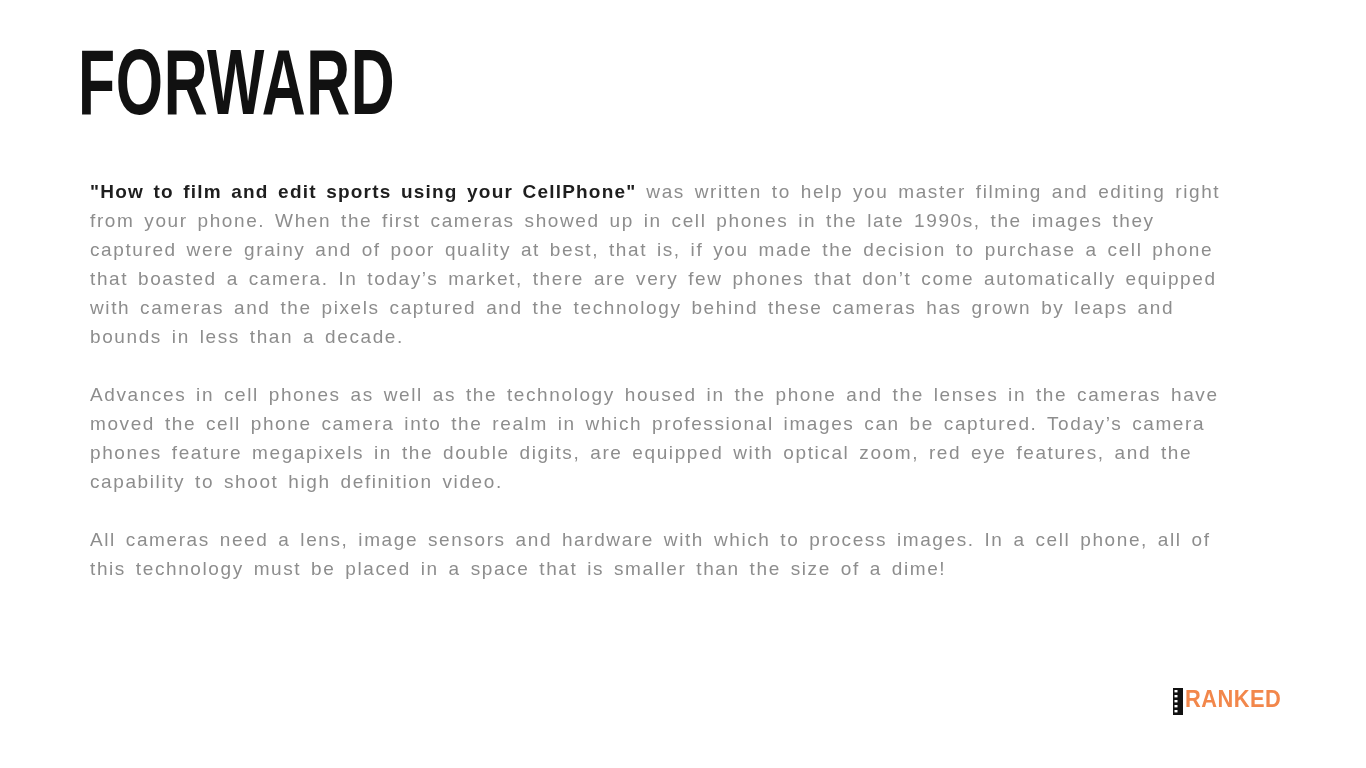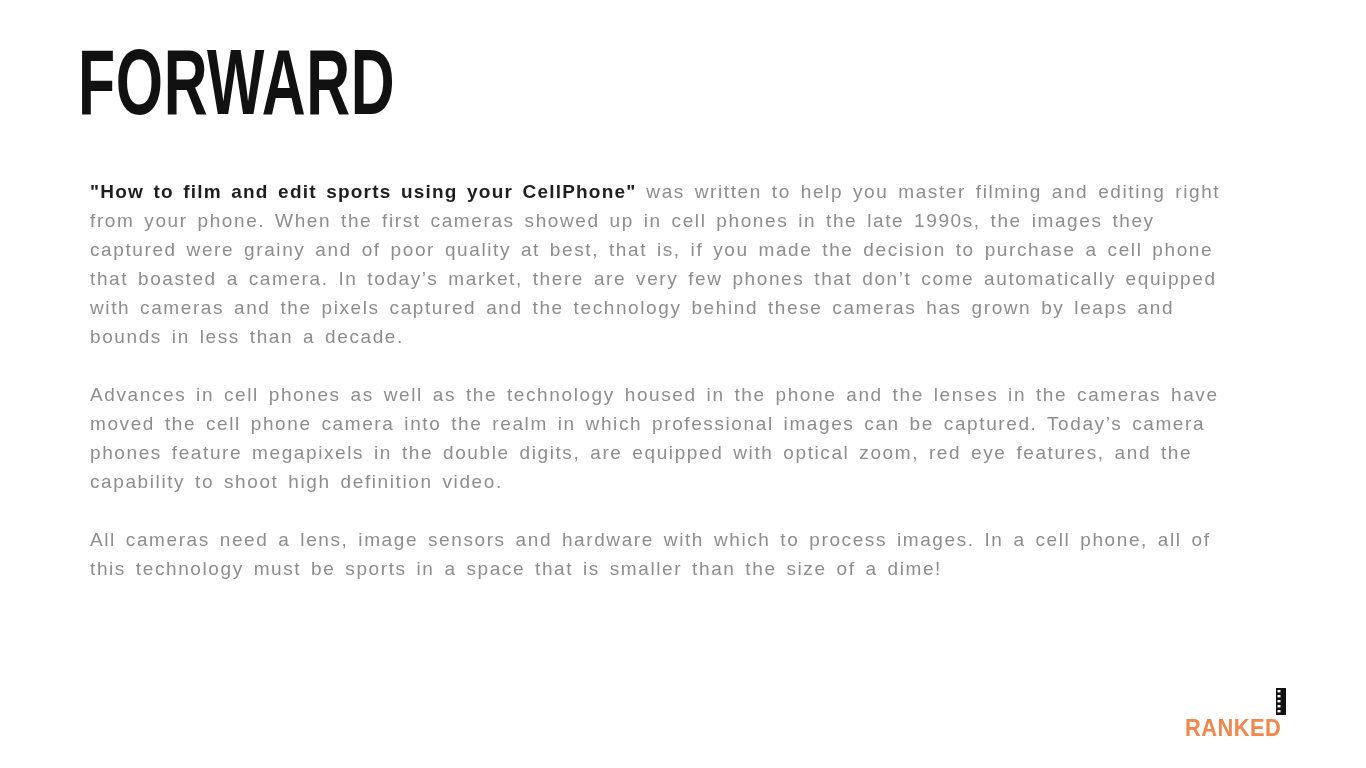--- a/index.html
+++ b/index.html
@@ -47,23 +47,22 @@
     color: #1e1e1e;
     font-weight: 700;
     letter-spacing: 1.2px;
   }
 
   .logo {
     position: absolute;
     right: 42px;
     top: 688px;
     display: flex;
-    align-items: flex-end;
+    align-items: flex-start;
     gap: 2px;
-    flex-direction: column;
   }
 
   .logo-icon { display: block; }
 
   .logo-text {
     font-size: 23px;
     font-weight: 800;
     color: #f2874b;
     letter-spacing: 0.5px;
     line-height: 1;
@@ -76,21 +75,21 @@
 
 <div class="slide">
 
   <h1 class="title">FORWARD</h1>
 
   <div class="content">
     <p><span class="lead-in">"How to film and edit sports using your CellPhone"</span><span> was written to help you master filming and editing right from your phone. When the first cameras showed up in cell phones in the late 1990s, the images they captured were grainy and of poor quality at best, that is, if you made the decision to purchase a cell phone that boasted a camera. In today’s market, there are very few phones that don’t come automatically equipped with cameras and the pixels captured and the technology behind these cameras has grown by leaps and bounds in less than a decade.</span></p>
 
     <p>Advances in cell phones as well as the technology housed in the phone and the lenses in the cameras have moved the cell phone camera into the realm in which professional images can be captured. Today’s camera phones feature megapixels in the double digits, are equipped with optical zoom, red eye features, and the capability to shoot high definition video.</p>
 
-    <p>All cameras need a lens, image sensors and hardware with which to process images. In a cell phone, all of this technology must be sports in a space that is smaller than the size of a dime!</p>
+    <p>All cameras need a lens, image sensors and hardware with which to process images. In a cell phone, all of this technology must be placed in a space that is smaller than the size of a dime!</p>
   </div>
 
   <div class="logo">
     <svg class="logo-icon" width="10" height="27" viewBox="0 0 10 27" xmlns="http://www.w3.org/2000/svg">
       <rect x="0" y="0" width="10" height="27" fill="#111111"></rect>
       <rect x="1.5" y="2" width="3" height="2.4" fill="#ffffff"></rect>
       <rect x="1.5" y="7" width="3" height="2.4" fill="#ffffff"></rect>
       <rect x="1.5" y="12" width="3" height="2.4" fill="#ffffff"></rect>
       <rect x="1.5" y="17" width="3" height="2.4" fill="#ffffff"></rect>
       <rect x="1.5" y="22" width="3" height="2.4" fill="#ffffff"></rect>

